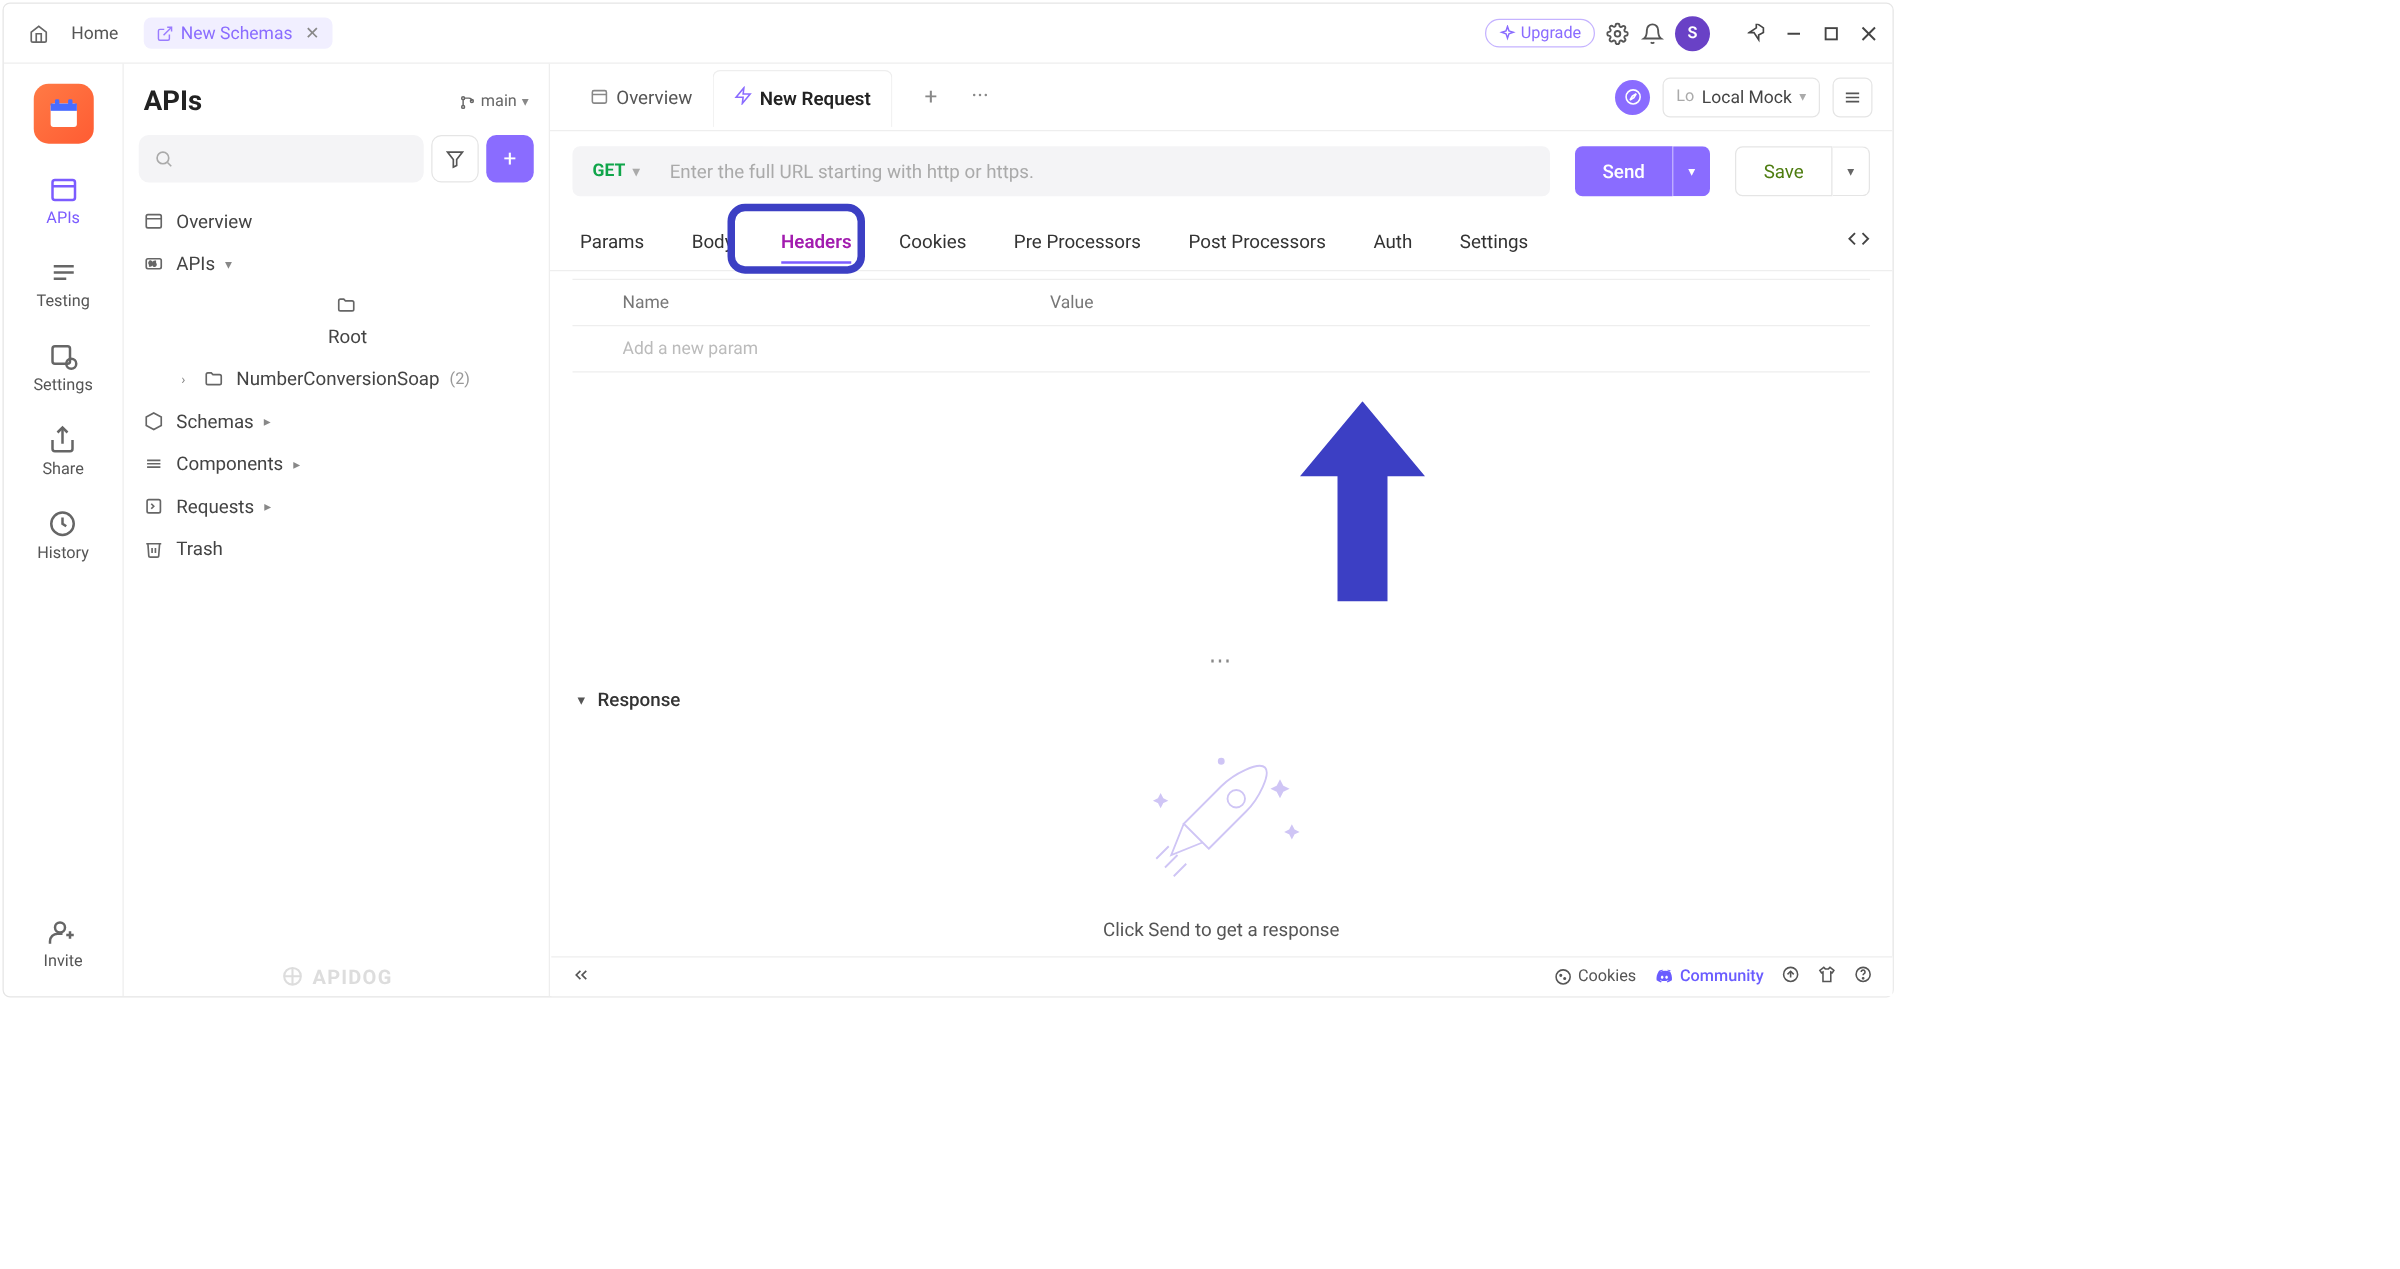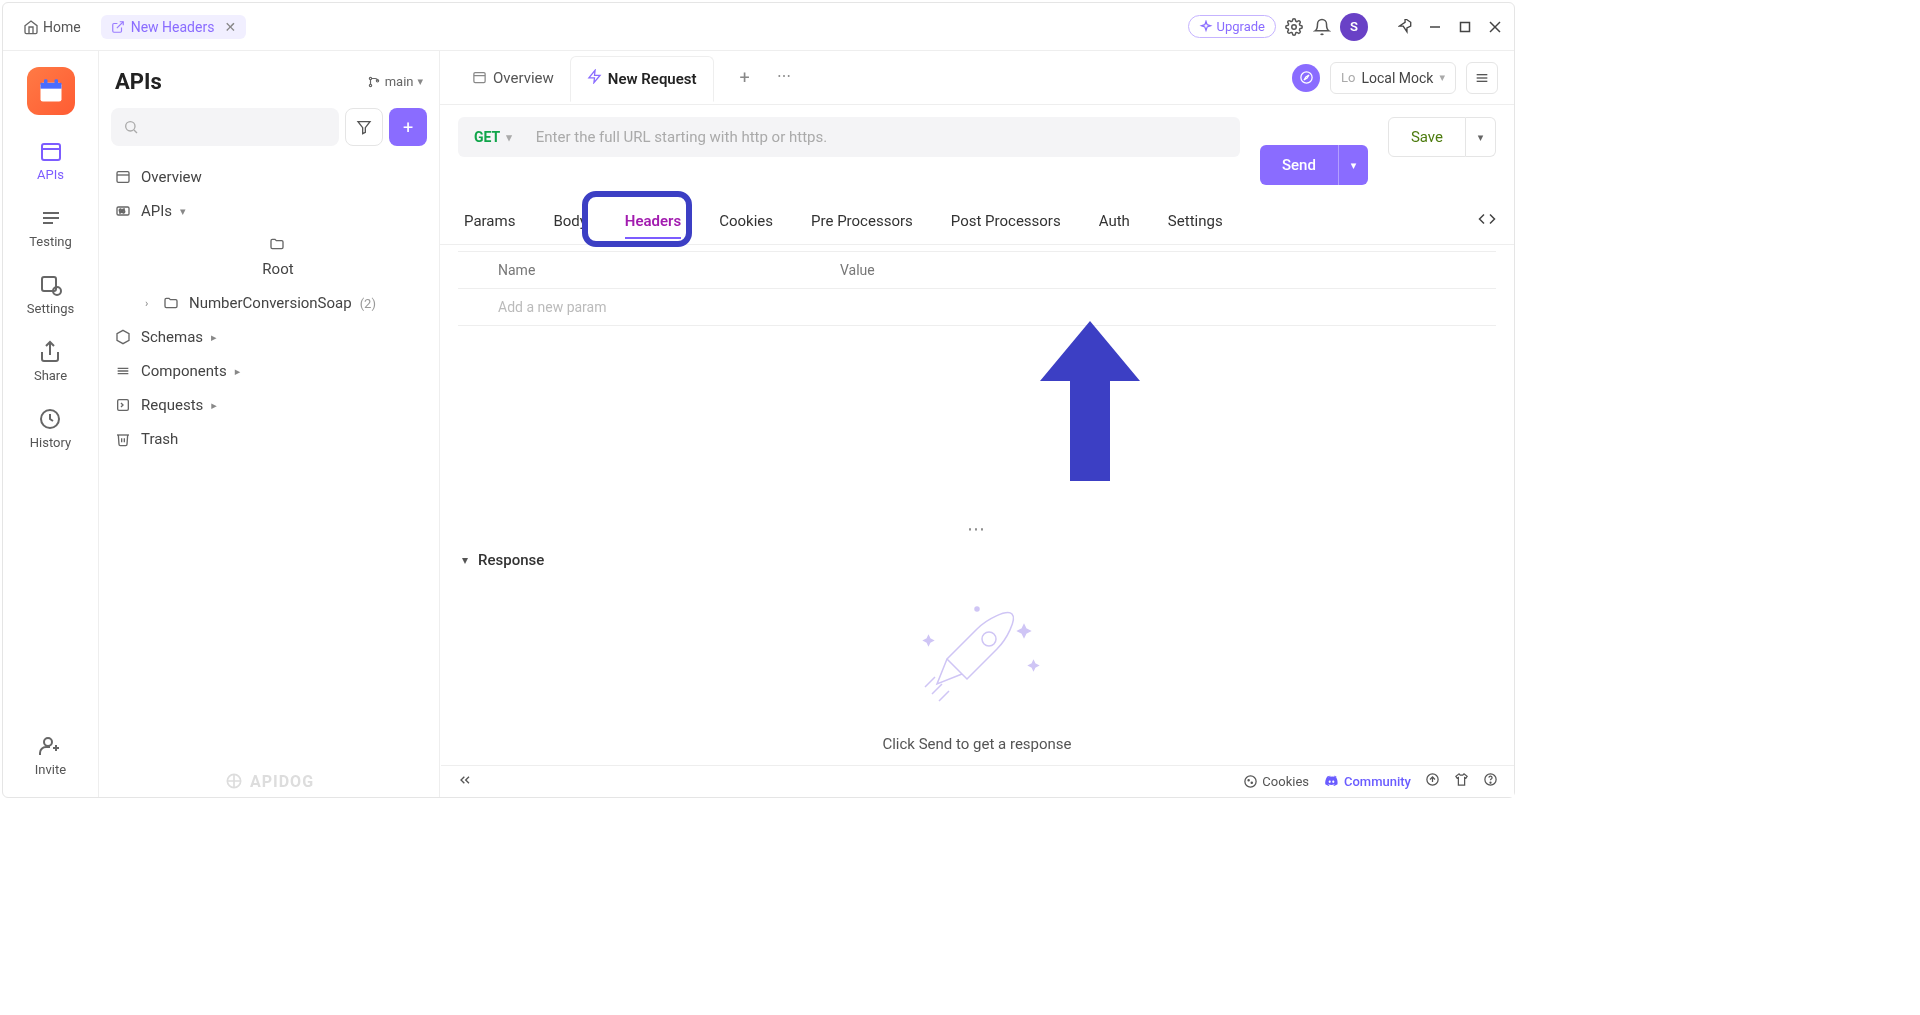--- a/index.html
+++ b/index.html
@@ -2,21 +2,21 @@
 <html><head>
 <meta charset="utf-8">
 <style>
 * { box-sizing: border-box; margin: 0; padding: 0; font-family: -apple-system, BlinkMacSystemFont, "Segoe UI", Roboto, Helvetica, Arial, sans-serif; }
 body { background: #fff; width: 1920px; height: 1015px; overflow: hidden; }
 
 .app-shell { width: 1513px; height: 796px; border: 1px solid #e5e5e5; border-radius: 6px; margin: 2px; position: relative; background: #fff; }
 
 
 .title-bar { height: 48px; border-bottom: 1px solid #eee; display: flex; align-items: center; padding: 0 8px; gap: 8px; }
-.home-tab { display: flex; align-items: flex-start; gap: 4px; padding: 6px 12px; color: #555; font-size: 14px; cursor: pointer; border-radius: 6px; }
+.home-tab { display: flex; align-items: flex-start; gap: 18px; padding: 6px 12px; color: #555; font-size: 14px; cursor: pointer; border-radius: 6px; }
 .project-tab { display: flex; align-items: center; gap: 6px; padding: 4px 10px; background: #f1efff; border-radius: 6px; color: #8a6cff; font-size: 14px; }
 .project-tab .close-x { color: #888; margin-left: 4px; cursor: pointer; }
 .title-spacer { flex: 1; }
 .upgrade-pill { display: flex; align-items: center; gap: 4px; border: 1px solid #c5b3ff; border-radius: 14px; padding: 3px 10px; color: #8a6cff; font-size: 13px; cursor: pointer; }
 .title-icon { width: 20px; height: 20px; display: flex; align-items: center; justify-content: center; color: #555; cursor: pointer; }
 .avatar { width: 28px; height: 28px; border-radius: 50%; background: #6941c6; color: #fff; display: flex; align-items: center; justify-content: center; font-size: 13px; font-weight: 600; }
 .win-btn { width: 22px; height: 22px; display: flex; align-items: center; justify-content: center; color: #444; cursor: pointer; }
 
 
 .main-area { position: absolute; top: 48px; bottom: 0; left: 0; right: 0; display: flex; }
@@ -111,21 +111,21 @@
           <path d="M9 22V12h6v10"></path>
         </svg>
       <span>Home</span>
     </div>
     <div class="project-tab">
       <svg width="14" height="14" viewBox="0 0 24 24" fill="none" stroke="#9a7cff" stroke-width="2">
           <path d="M18 13v6a2 2 0 0 1-2 2H5a2 2 0 0 1-2-2V8a2 2 0 0 1 2-2h6"></path>
           <path d="M15 3h6v6"></path>
           <path d="M10 14L21 3"></path>
         </svg>
-      <span>New Headers</span>
+      <span>New Schemas</span>
       <span class="close-x">✕</span>
     </div>
     <div class="title-spacer"></div>
     <div class="upgrade-pill">
       <svg width="14" height="14" viewBox="0 0 24 24" fill="none" stroke="#8a6cff" stroke-width="2">
           <path d="M12 2l2 6 6 2-6 2-2 6-2-6-6-2 6-2z"></path>
         </svg>
       <span>Upgrade</span>
     </div>
     <div class="title-icon">
@@ -384,21 +384,21 @@
       </div>
 
       <div class="req-row">
         <div class="url-bar">
           <div class="method-sel">
             <span>GET</span>
             <span style="font-size:11px;color:#aaa;">▾</span>
           </div>
           <input class="url-input" placeholder="Enter the full URL starting with http or https." style="">
         </div>
-        <div style="display:flex;margin-top:28px;">
+        <div style="display:flex;">
           <div class="send-btn">
               <span>Send</span>
             </div>
           <div class="send-drop">
               <span style="font-size:11px;">▾</span>
             </div>
         </div>
         <div style="display:flex;">
           <div class="save-btn">
               <span>Save</span>

